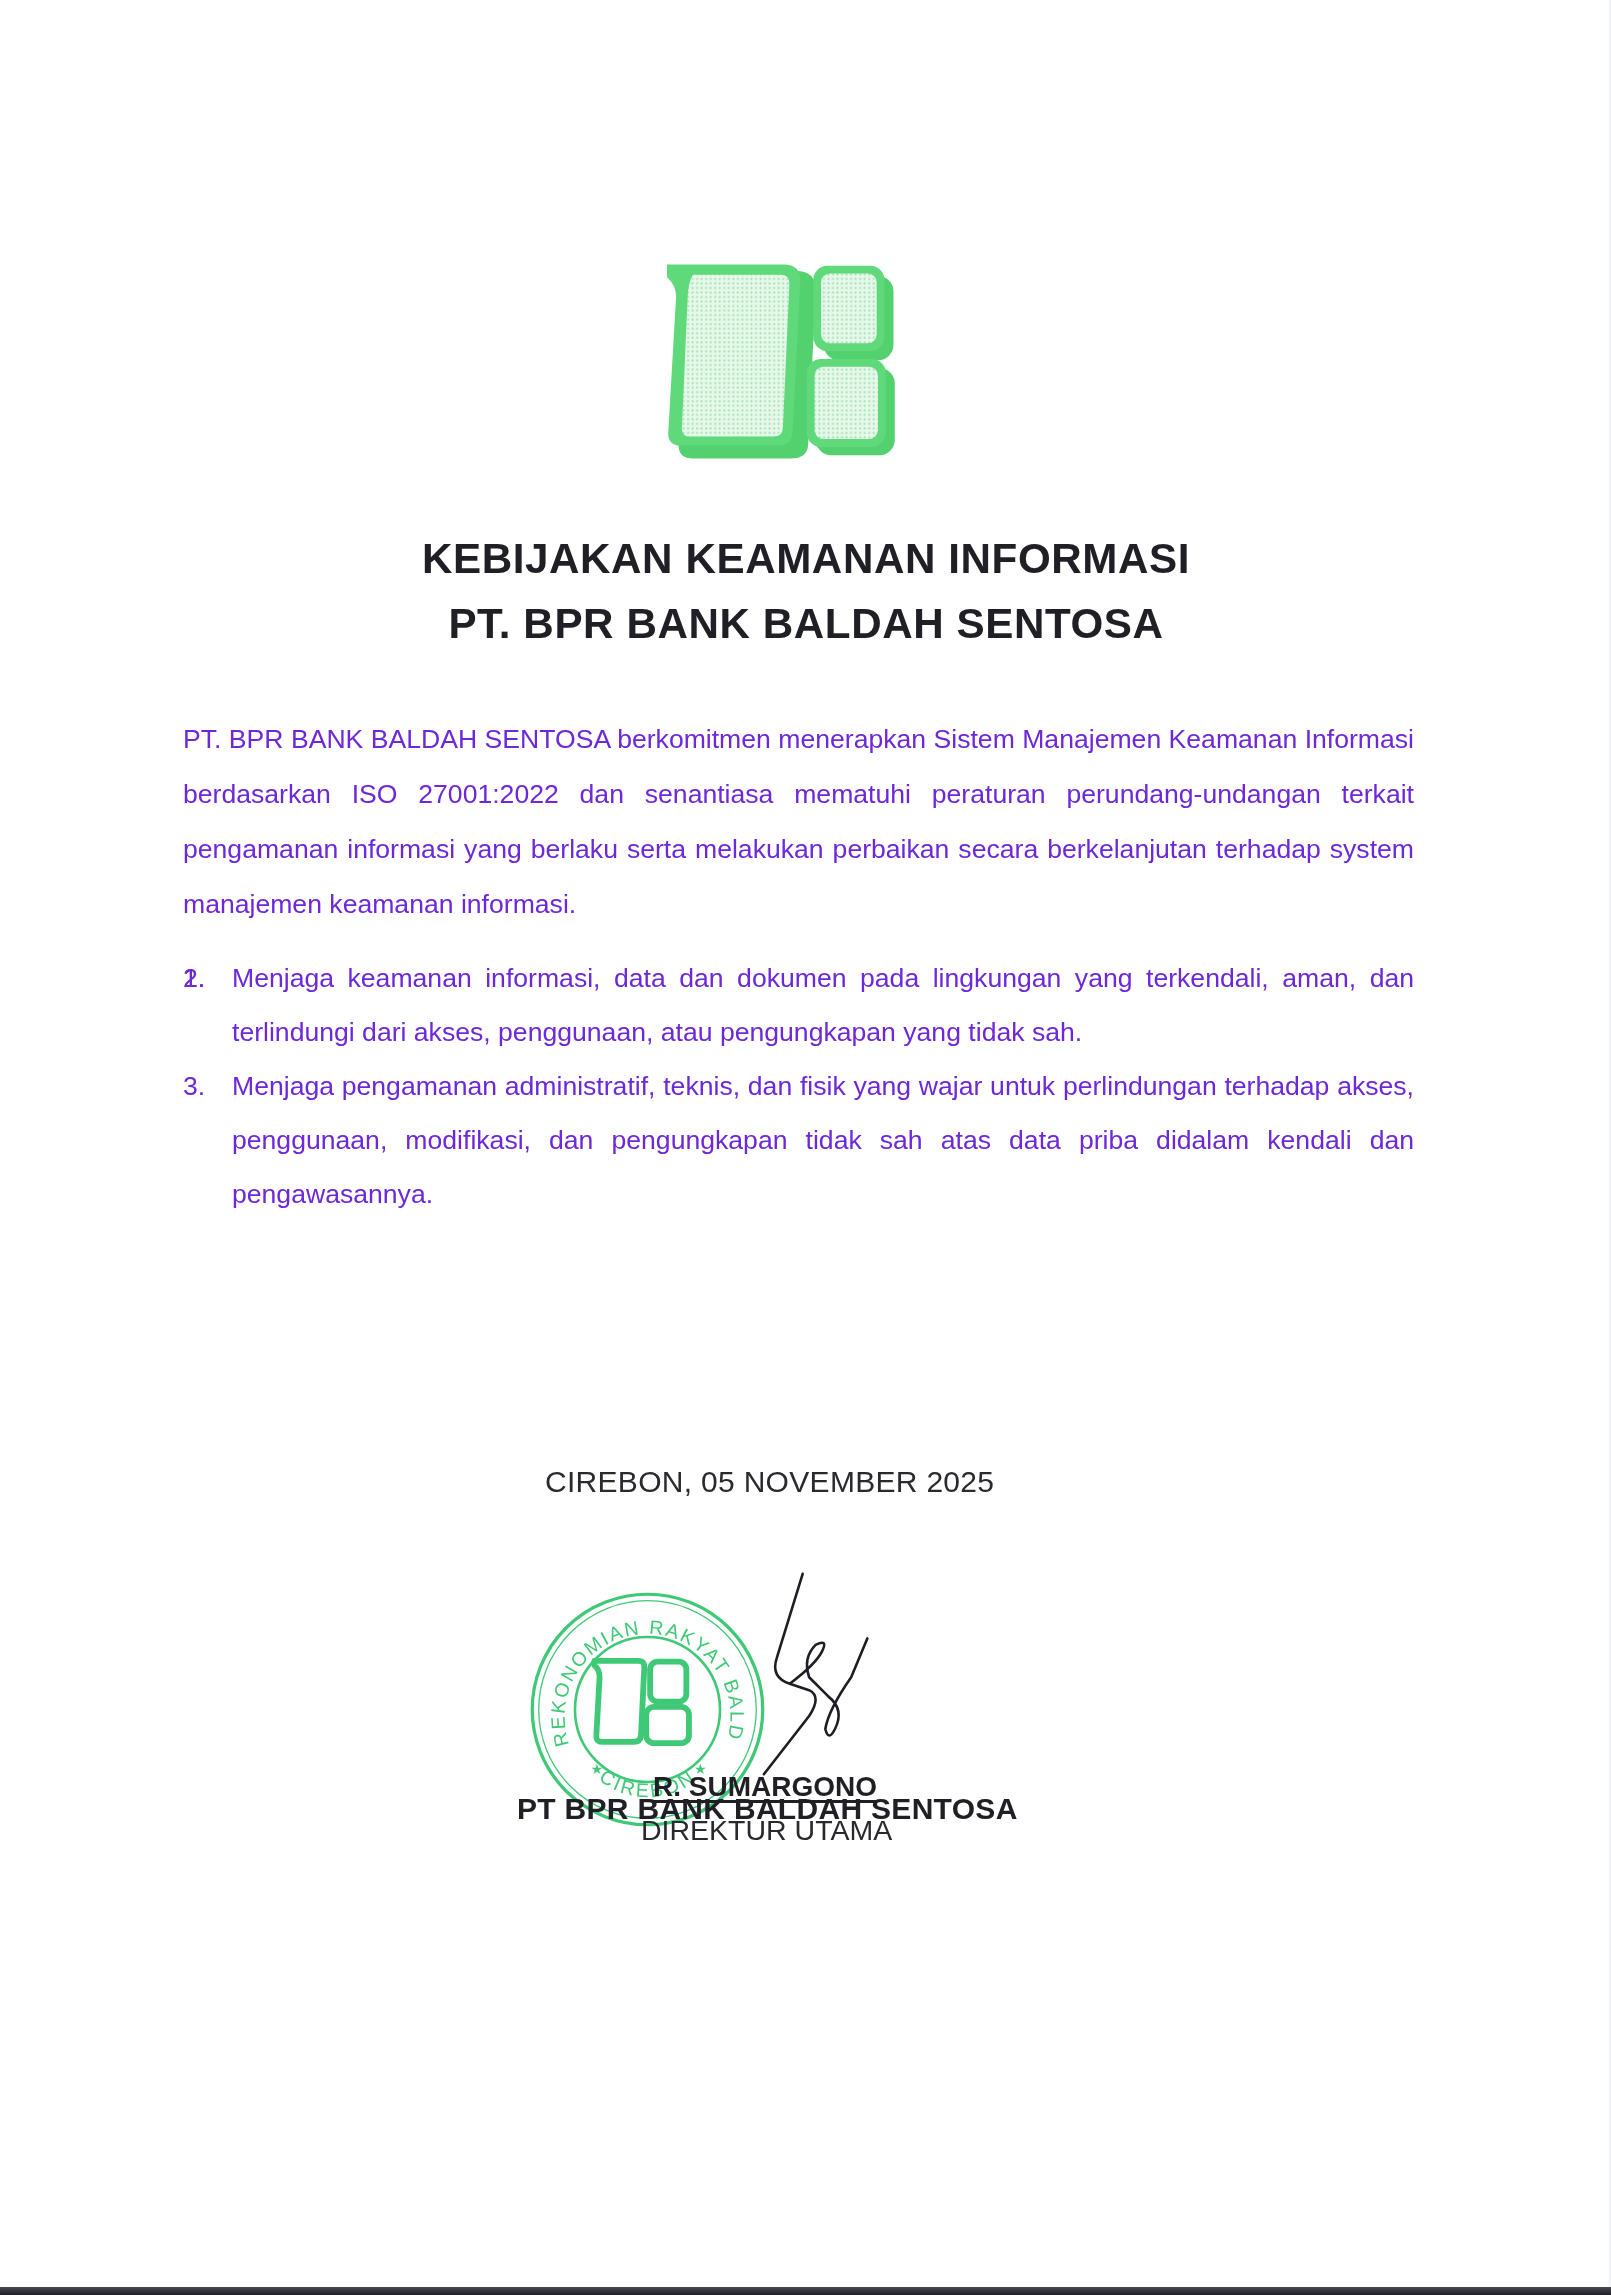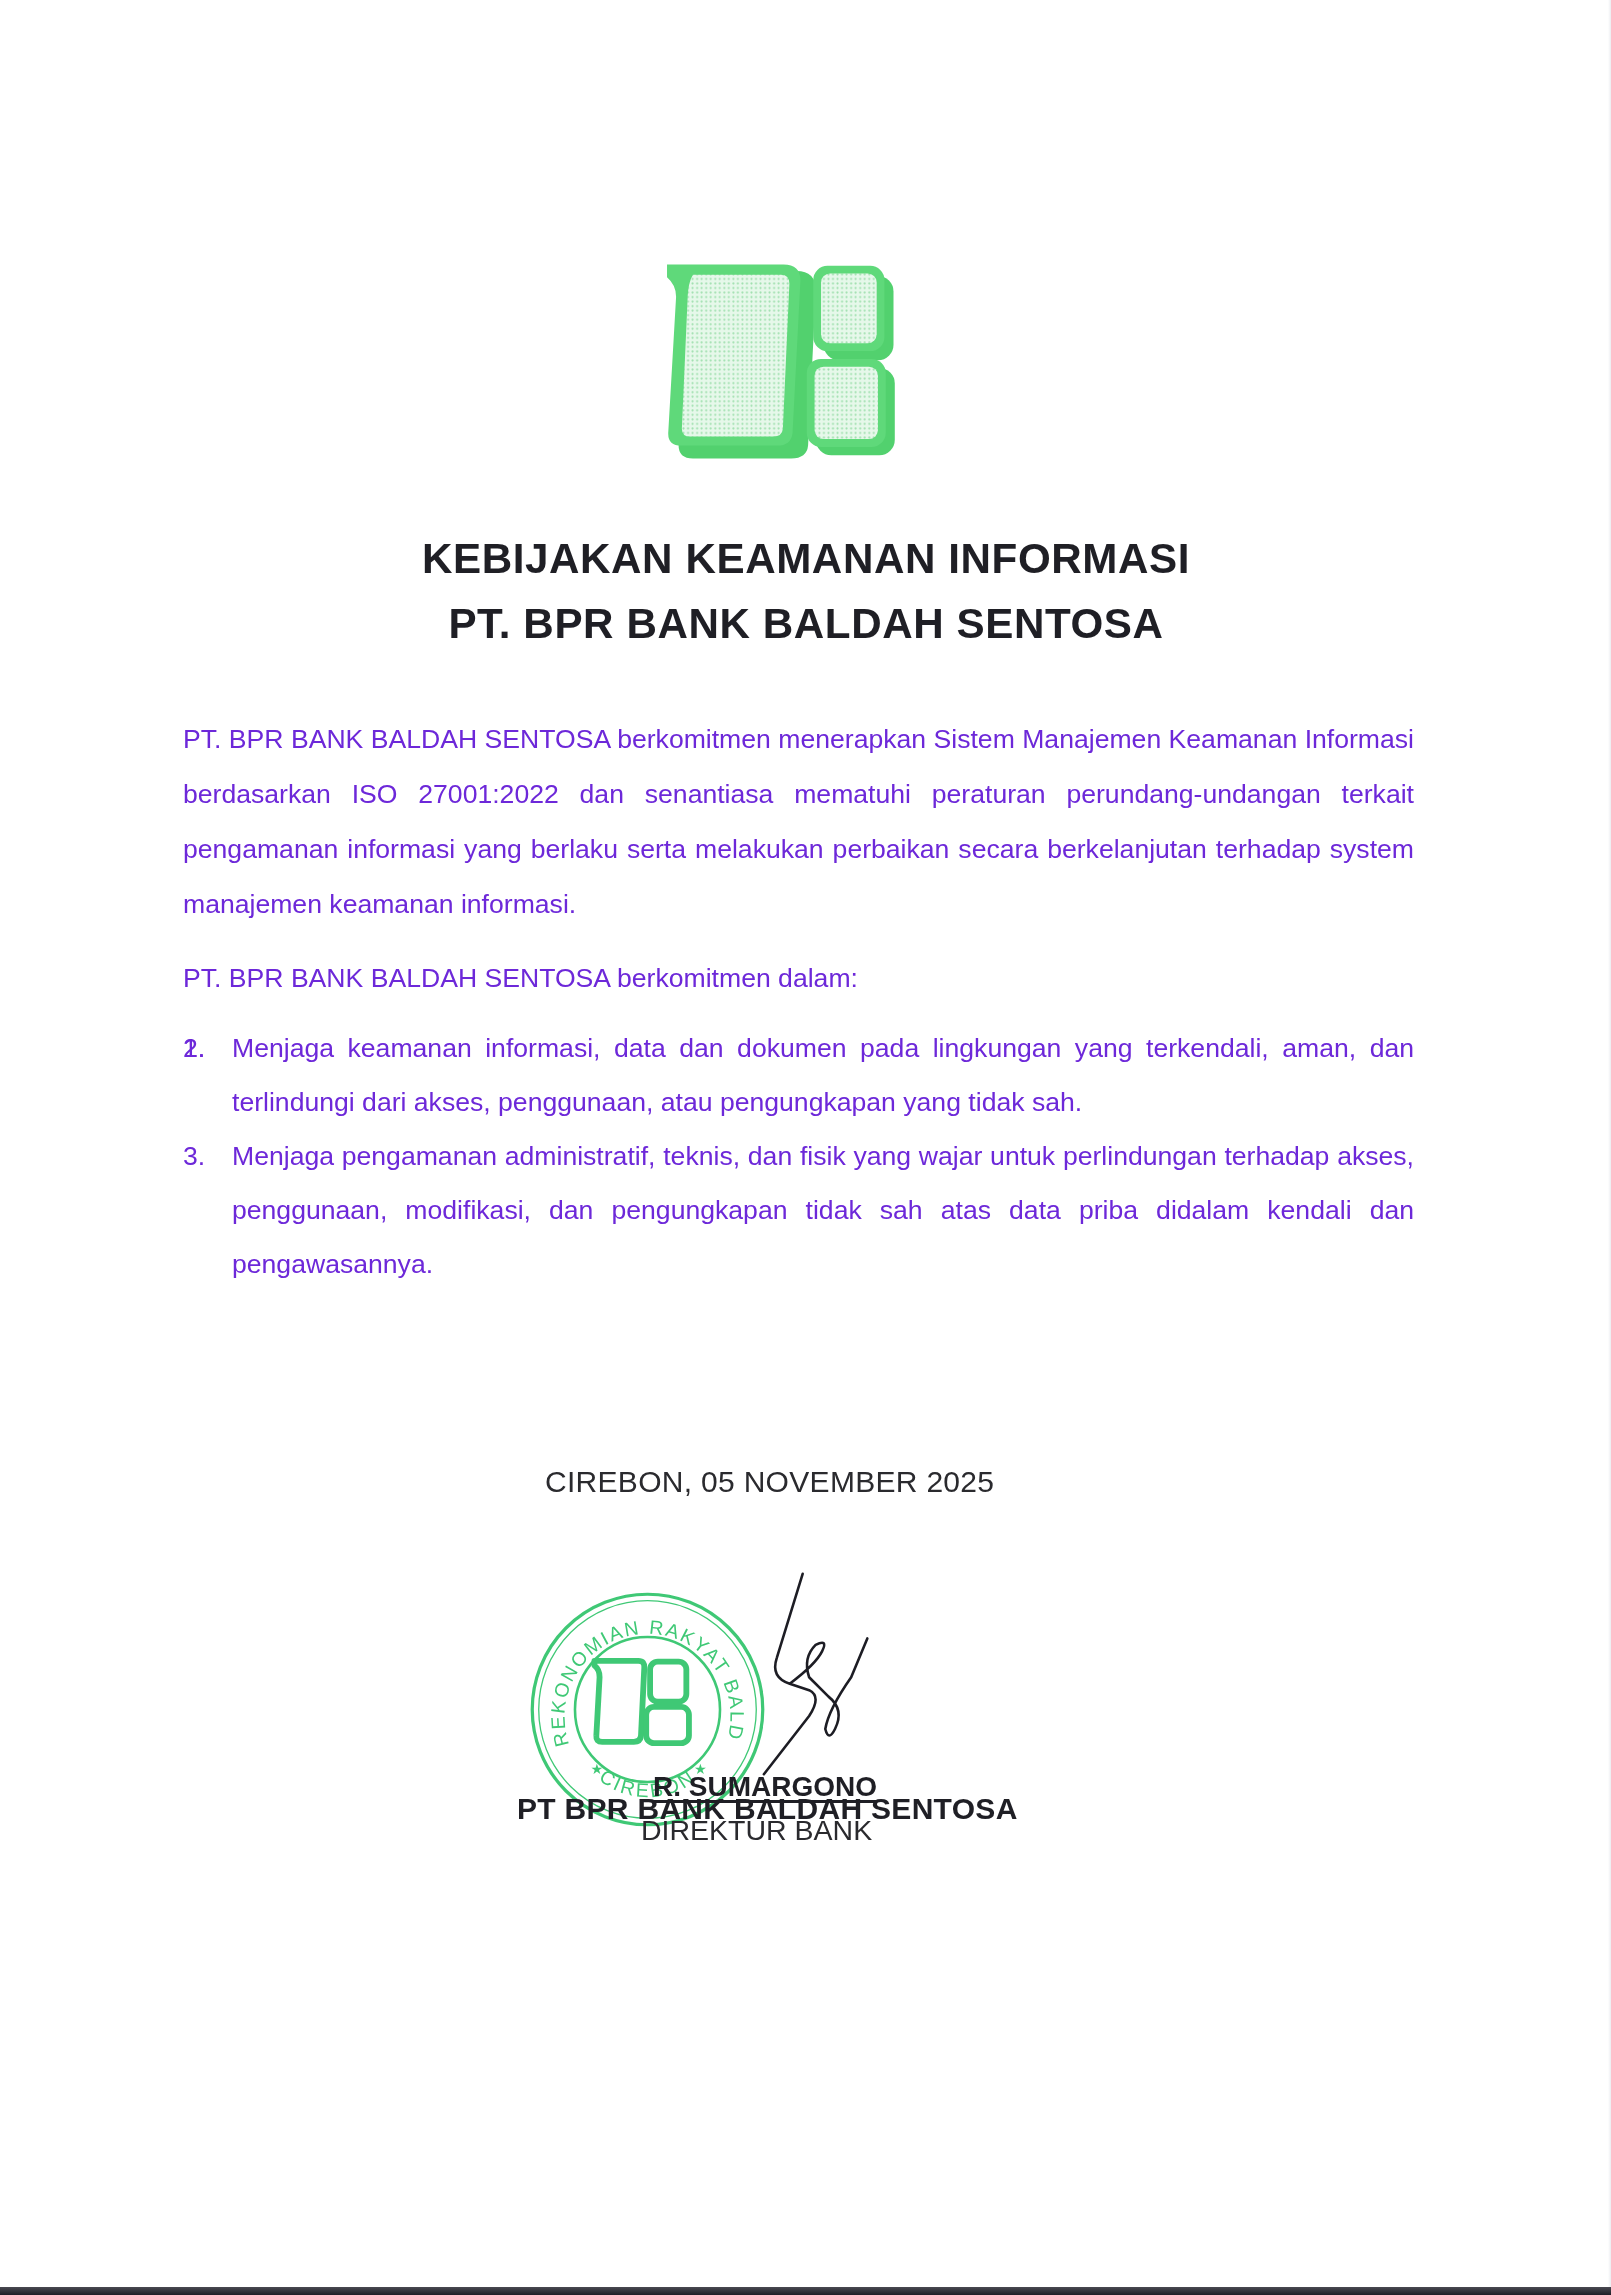--- a/index.html
+++ b/index.html
@@ -79,21 +79,20 @@
   <rect x="258" y="44" width="86" height="108" rx="14" fill="url(#dots)"></rect>
   <rect x="236" y="176" width="122" height="136" rx="22" fill="#5fd97a"></rect>
   <rect x="248" y="188" width="98" height="112" rx="14" fill="url(#dots)"></rect>
 </svg>
 
 <div class="title l1">KEBIJAKAN KEAMANAN INFORMASI</div>
 <div class="title l2">PT. BPR BANK BALDAH SENTOSA</div>
 
 <div class="body-block">
   <p class="para p1">PT. BPR BANK BALDAH SENTOSA berkomitmen menerapkan Sistem Manajemen Keamanan Informasi berdasarkan ISO 27001:2022 dan senantiasa mematuhi peraturan perundang-undangan terkait pengamanan informasi yang berlaku serta melakukan perbaikan secara berkelanjutan terhadap system manajemen keamanan informasi.</p>
-  <p class="para p2">PT. BPR BANK BALDAH SENTOSA berkomitmen dalam:</p>
   <ol class="items">
     <li>
       <span class="num">1.</span>
     </li>
     <li>
       <span class="num">2.</span>
       <span>Menjaga keamanan informasi, data dan dokumen pada lingkungan yang terkendali, aman, dan terlindungi dari akses, penggunaan, atau pengungkapan yang tidak sah.</span>
     </li>
     <li>
       <span class="num">3.</span>
@@ -126,15 +125,15 @@
     <rect x="204" y="126" width="56" height="62" rx="12"></rect>
     <rect x="198" y="196" width="66" height="56" rx="12"></rect>
   </g>
 </svg>
 
 <svg class="signature" viewBox="0 0 300 330" xmlns="http://www.w3.org/2000/svg">
   <path d="M100 10 L60 140 Q50 170 80 180 L110 190 Q130 200 110 230 L40 320 M80 180 Q120 150 130 130 Q140 110 120 120 Q100 140 110 170 L140 200 Q165 220 150 250 Q140 270 135 250 Q140 220 175 170 L200 110" fill="none" stroke="#1d1d24" stroke-width="4" stroke-linecap="round" stroke-linejoin="round"></path>
 </svg>
 
 <div class="sig-name">R. SUMARGONO</div>
-<div class="sig-title">DIREKTUR BANK</div>
+<div class="sig-title">DIREKTUR UTAMA</div>
 <div class="sig-company">PT BPR BANK BALDAH SENTOSA</div>
 
 
 </body></html>

